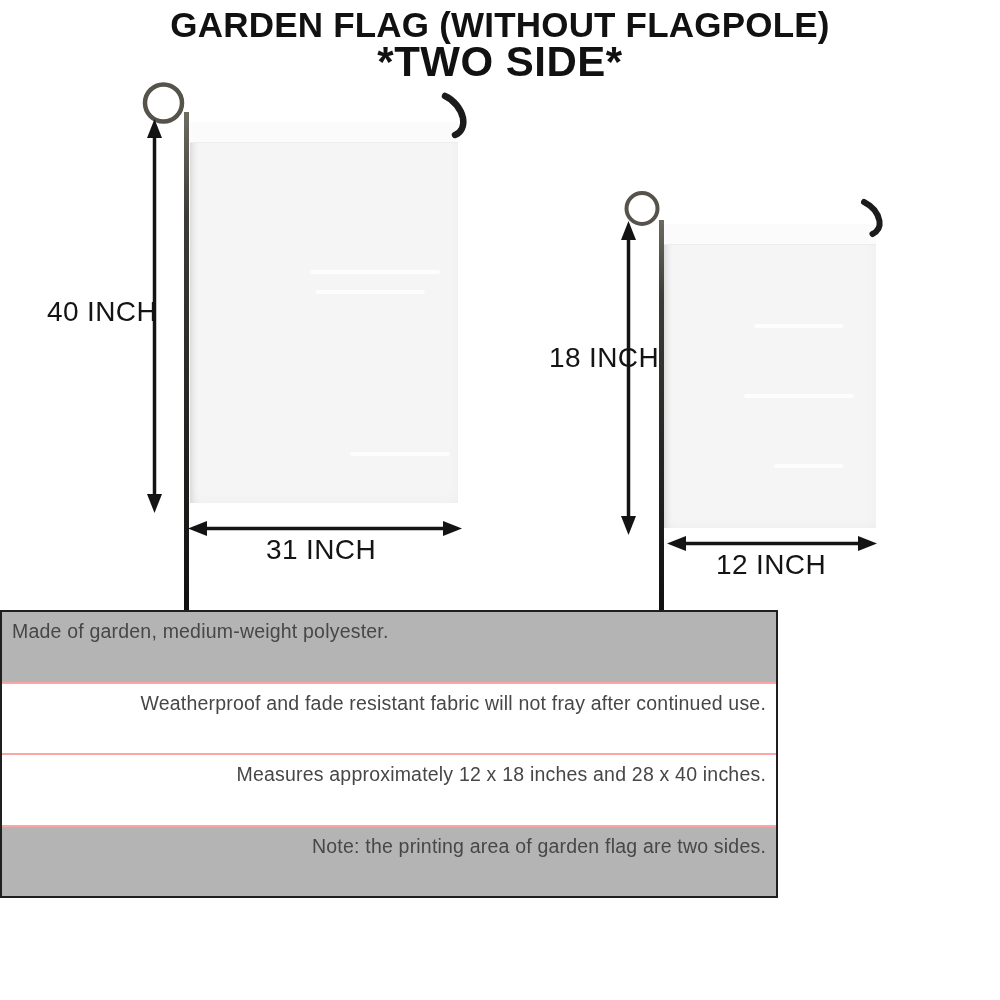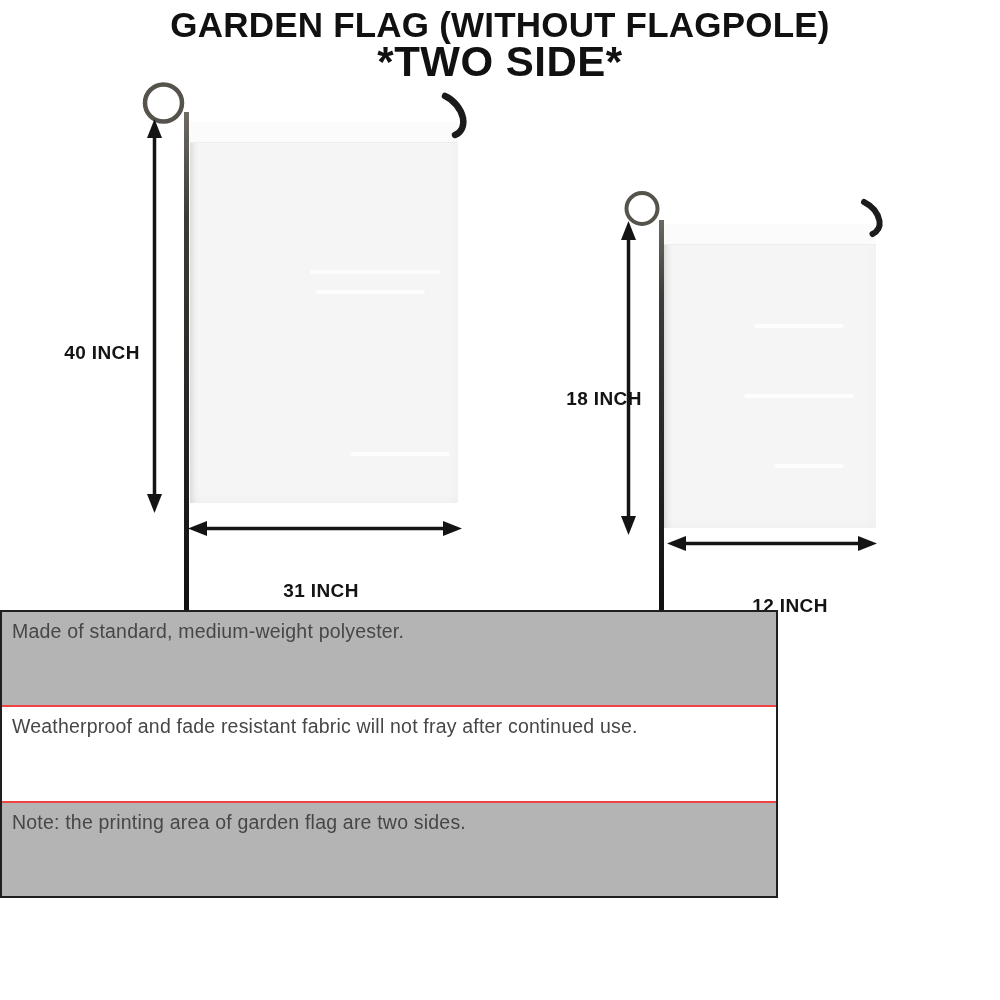--- a/index.html
+++ b/index.html
@@ -33,48 +33,47 @@
     position:absolute;left:0;top:0;width:100%;height:20px;
     background:#fbfbfc;border-bottom:1px solid #ededee;
   }
   .fold{
     position:absolute;height:4px;background:rgba(255,255,255,0.75);
     border-radius:2px;
   }
   
   .dim-label{
     position:absolute;width:130px;text-align:center;
-    font-size:19px;font-weight:bold;color:#141414;letter-spacing:0.4px;
+    font-size:28px;font-weight:normal;color:#141414;letter-spacing:0.4px;
     white-space:nowrap;
-    margin-top:46px;
   }
   .lbl-40{ left:37px;  top:296px; }
   .lbl-18{ left:539px; top:342px; }
   .lbl-28{ left:256px; top:534px; }
-  .lbl-12{ left:725px; top:549px; }
+  .lbl-12{ left:706px; top:549px; }
   
   .overlay{
     position:absolute;left:0;top:0;width:1000px;height:1000px;
     pointer-events:none;
   }
   
   .features{
     position:absolute;left:0;top:610px;width:778px;height:288px;
     border:2px solid #1f1f1f;
     box-sizing:border-box;
     display:flex;flex-direction:column;
   }
   .feature-row{
     flex:1 1 0;
     box-sizing:border-box;
     padding:6px 10px 0 10px;
     font-size:19.5px;color:#474747;letter-spacing:0.2px;
     line-height:26px;
   }
-  .feature-row + .feature-row{ border-top:2px solid #ef4444; }
+  .feature-row + .feature-row{ border-top:2px solid #fca5a5;text-align:right; }
   .feature-row.gray{ background:#b4b4b4; }
   .feature-row.white{ background:#ffffff; }
 </style>
 </head>
 <body>
 
 <div class="canvas">
 
   <div class="title">
     <div class="l1">GARDEN FLAG (WITHOUT FLAGPOLE)</div>
@@ -141,18 +140,19 @@
       <polygon points="877,543.5 858,536 858,551" stroke="none"></polygon>
     </g>
   </svg>
 
   <div class="dim-label lbl-40">40 INCH</div>
   <div class="dim-label lbl-18">18 INCH</div>
   <div class="dim-label lbl-28">31 INCH</div>
   <div class="dim-label lbl-12">12 INCH</div>
 
   <div class="features">
-    <div class="feature-row gray">Made of standard, medium-weight polyester.</div>
+    <div class="feature-row gray">Made of garden, medium-weight polyester.</div>
     <div class="feature-row white">Weatherproof and fade resistant fabric will not fray after continued use.</div>
+    <div class="feature-row white">Measures approximately 12 x 18 inches and 28 x 40 inches.</div>
     <div class="feature-row gray">Note: the printing area of garden flag are two sides.</div>
   </div>
 
 </div>
 
 </body></html>

